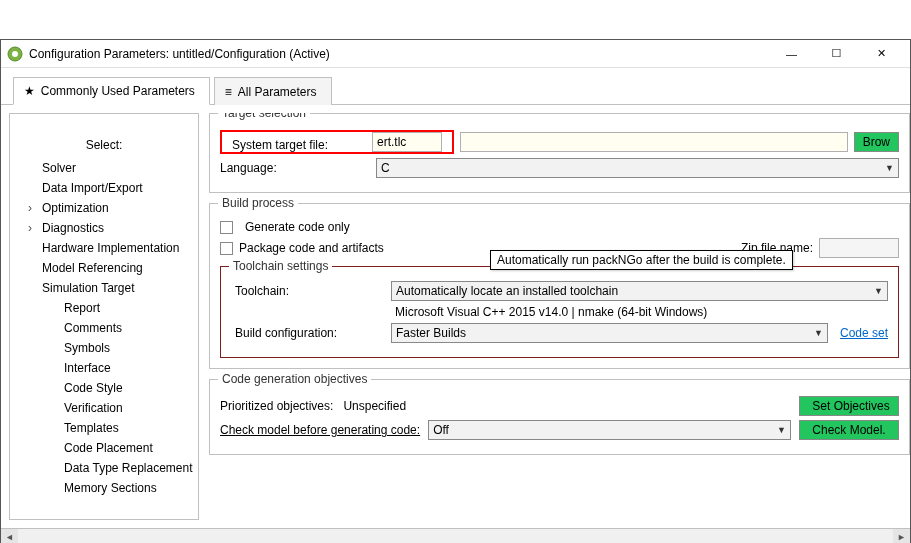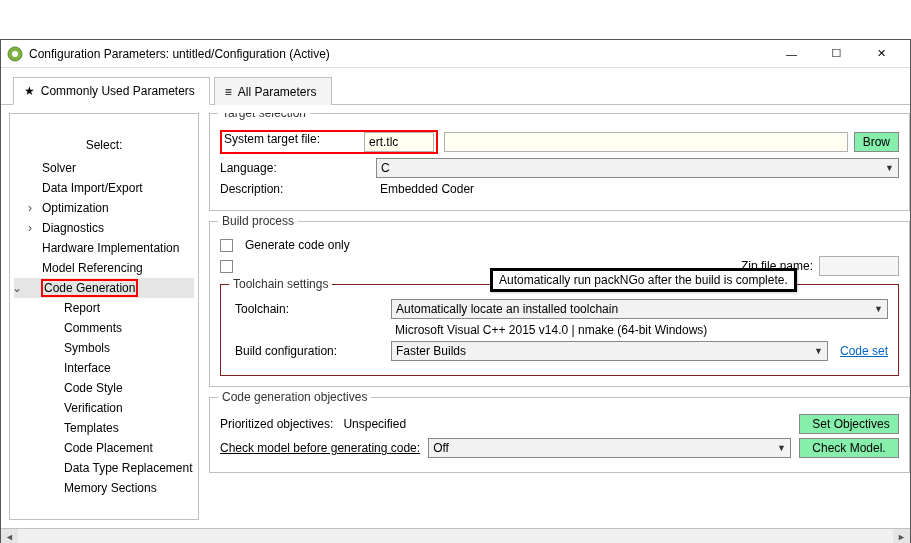--- a/index.html
+++ b/index.html
@@ -35,30 +35,30 @@
 
 .group { border: 1px solid #c0c0c0; margin: 0 0 10px 0; position: relative; padding: 12px 10px 10px 10px; }
 .group-title { position: absolute; top: -8px; left: 8px; background: #fff; padding: 0 4px; font-size: 12px; color: #333; }
 
 .row { display: flex; align-items: center; margin: 4px 0; gap: 6px; }
 .lab { width: 150px; font-size: 12px; }
 .input { flex: 1; height: 20px; border: 1px solid #b0b0b0; padding: 0 4px; font-size: 12px; background: #fffef0; }
 .select { flex: 1; height: 20px; border: 1px solid #888; background: #f2f2f2; padding: 0 4px; font-size: 12px; display: flex; align-items: center; justify-content: space-between; }
 .select .arrow { font-size: 9px; color: #333; }
 .static { font-size: 12px; padding: 0 4px; }
-.btn-small { height: 20px; padding: 0 8px; border: 1px solid #888; background: #86efac; font-size: 12px; display: flex; align-items: center; }
-
-.red-box { border: 2px solid #f00; padding: 0 2px; display: inline-flex; align-items: flex-start; }
+.btn-small { height: 20px; padding: 0 8px; border: 1px solid #888; background: #22c55e; font-size: 12px; display: flex; align-items: center; }
+
+.red-box { border: 2px solid #f00; padding: 0 10px; display: inline-flex; align-items: flex-end; }
 
 .cb { width: 13px; height: 13px; border: 1px solid #888; margin-right: 6px; display: inline-block; vertical-align: middle; }
 
 .subgroup { border: 1px solid #7f1d1d; margin: 8px 0 0 0; padding: 10px 10px 10px 14px; position: relative; }
 .subgroup-title { position: absolute; top: -8px; left: 8px; background: #fff; padding: 0 4px; font-size: 12px; color: #333; }
 
-.tooltip { position: absolute; background: #fff; border: 3px solid #000000; padding: 2px 6px; font-size: 12px; box-shadow: 1px 1px 2px rgba(0,0,0,.2); z-index: 10; }
+.tooltip { position: absolute; background: #fff; border: 1px solid #000000; padding: 2px 6px; font-size: 12px; box-shadow: 1px 1px 2px rgba(0,0,0,.2); z-index: 10; }
 
 .link { color: #0066cc; text-decoration: underline; font-size: 12px; }
 
 .scrollbar-h { height: 17px; border-top: 1px solid #c0c0c0; background: #f0f0f0; display: flex; align-items: center; }
 .sb-btn { width: 17px; height: 17px; background: #e5e5e5; display: flex; align-items: center; justify-content: center; font-size: 9px; color: #555; }
 .sb-track { flex: 1; height: 17px; }
 
 .footer { height: 36px; border-top: 1px solid #e5e5e5; display: flex; align-items: center; padding: 0 10px; gap: 8px; }
 .footer-spacer { flex: 1; }
 .help-icon { width: 18px; height: 18px; border-radius: 50%; border: 1px solid #5a9bd4; color: #5a9bd4; display: flex; align-items: center; justify-content: center; font-size: 12px; font-weight: bold; }
@@ -101,21 +101,21 @@
   <div class="body">
 
     <div class="sidebar">
       <div class="side-header">Select:</div>
       <div class="tree-item l0">Solver</div>
       <div class="tree-item l0">Data Import/Export</div>
       <div class="tree-item l0 exp">Optimization</div>
       <div class="tree-item l0 exp">Diagnostics</div>
       <div class="tree-item l0">Hardware Implementation</div>
       <div class="tree-item l0">Model Referencing</div>
-      <div class="tree-item l0 open sel"><span class="hl-red">Code Generation</span></div>
+      <div class="tree-item l0">Simulation Target</div>
       <div class="tree-item l1">Report</div>
       <div class="tree-item l1">Comments</div>
       <div class="tree-item l1">Symbols</div>
       <div class="tree-item l1">Interface</div>
       <div class="tree-item l1">Code Style</div>
       <div class="tree-item l1">Verification</div>
       <div class="tree-item l1">Templates</div>
       <div class="tree-item l1">Code Placement</div>
       <div class="tree-item l1">Data Type Replacement</div>
       <div class="tree-item l1">Memory Sections</div>
@@ -135,35 +135,32 @@
             <input class="input" style="background: rgb(255, 254, 240);">
             <div class="btn-small">Brow</div>
           </div>
           <div class="row">
             <span class="lab">Language:</span>
             <div class="select">
               <span>C</span>
               <span class="arrow">▼</span>
             </div>
           </div>
-          <div class="row">
-            <span class="lab">Description:</span>
-            <span class="static">Embedded Coder</span>
-          </div>
         </div>
 
         <div class="group" style="position:relative;">
           <div class="group-title">Build process</div>
           <div class="row">
             <span class="cb"></span>
             <span>Generate code only</span>
           </div>
           <div class="row" style="justify-content:space-between;">
             <span style="display:flex;align-items:center;">
               <span class="cb"></span>
+              <span>Package code and artifacts</span>
             </span>
             <span style="display:flex;align-items:center;gap:6px;">
               <span>Zip file name:</span>
               <input class="input" style="width: 80px; flex: 0 0 80px; background: rgb(245, 245, 245);" disabled="">
             </span>
           </div>
 
           <div class="tooltip" style="top:46px; left:280px;">Automatically run packNGo after the build is complete.</div>
 
           <div class="subgroup">

